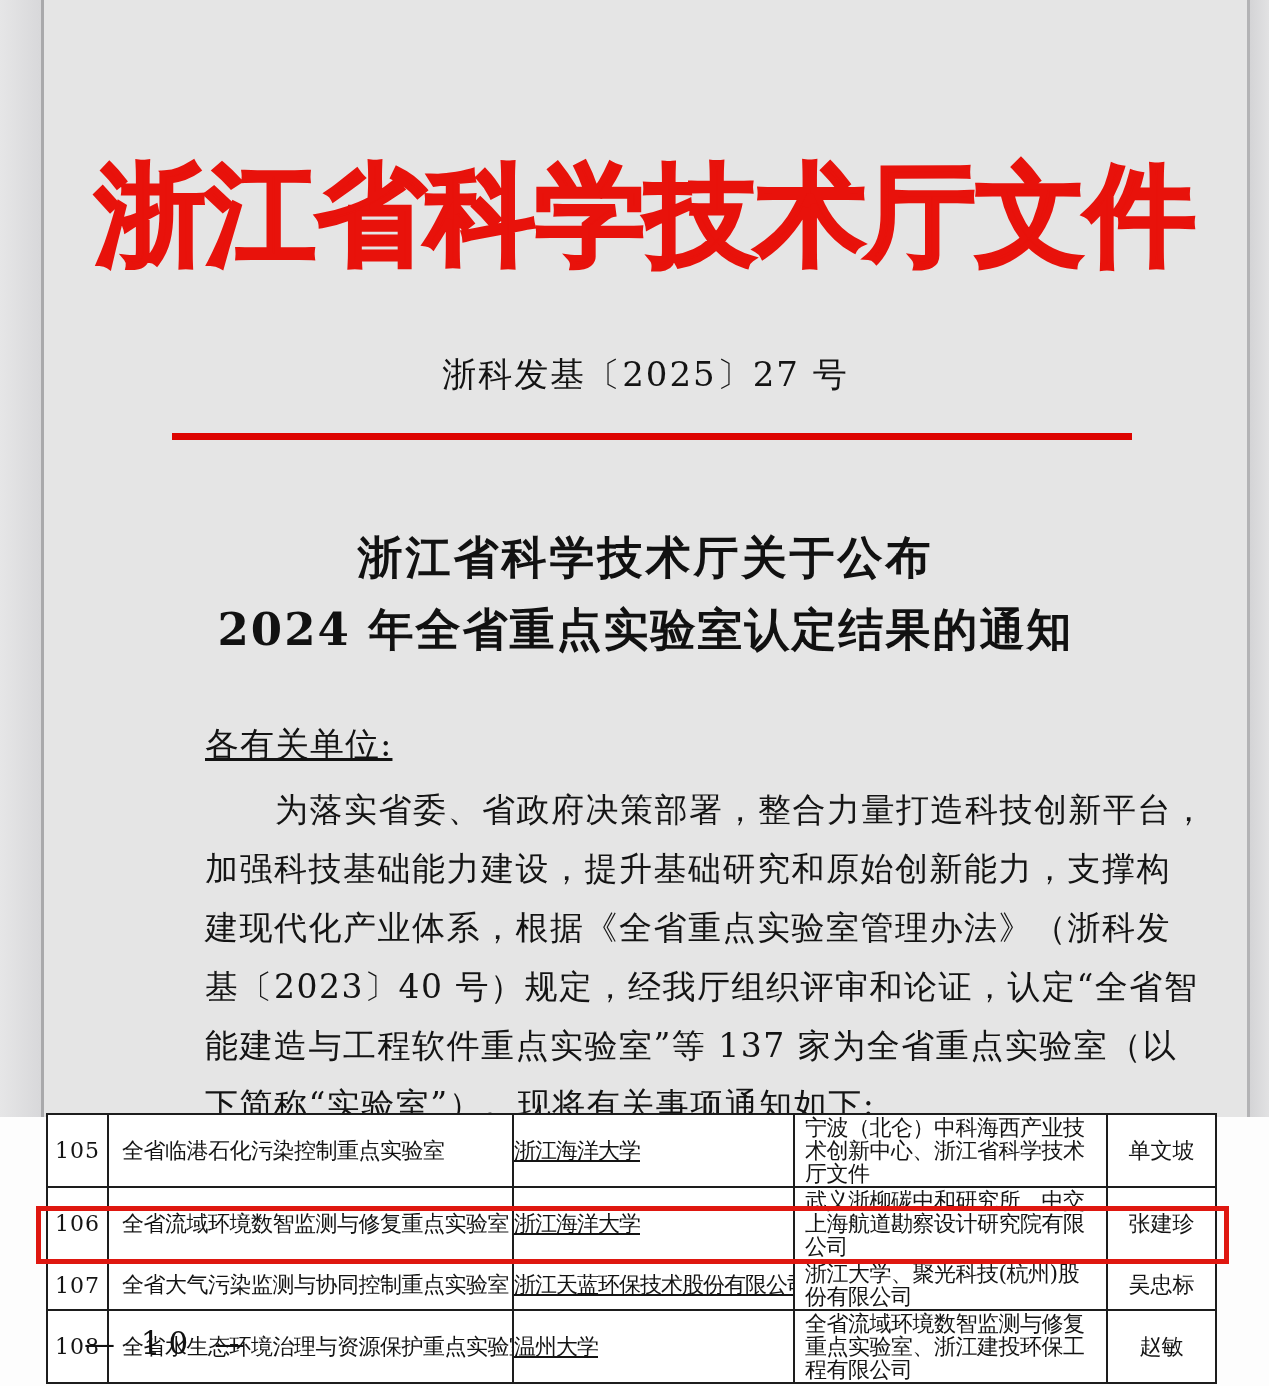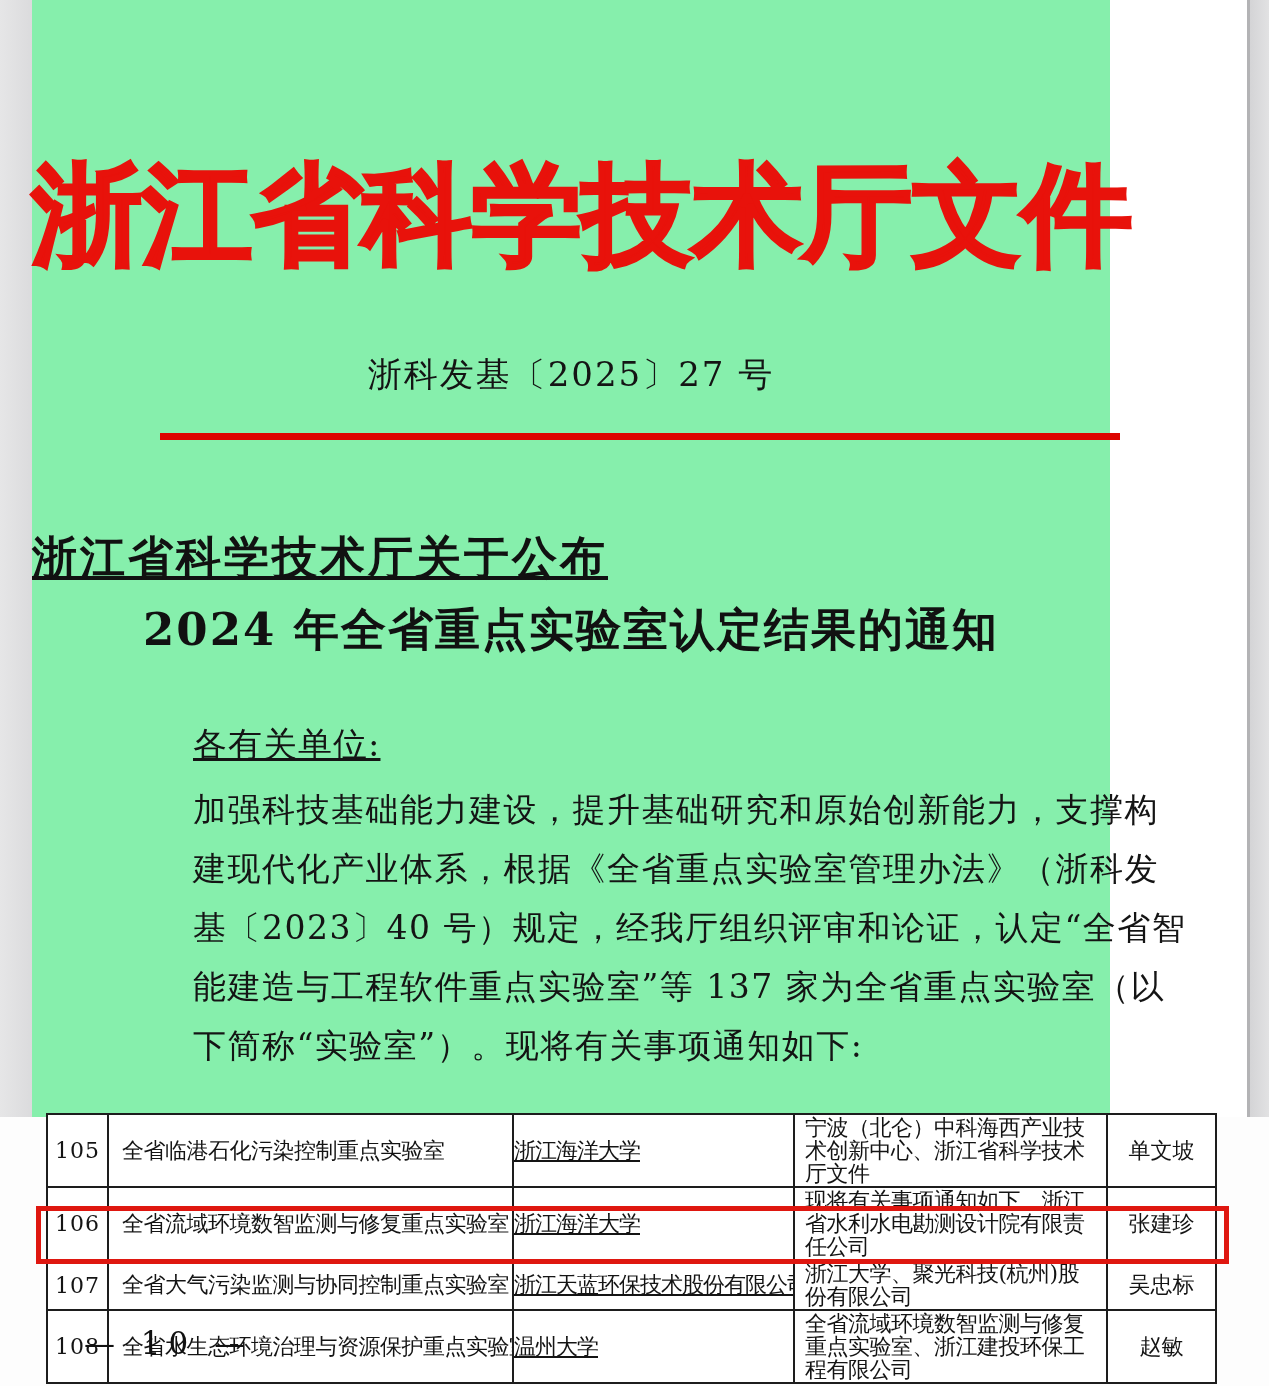--- a/index.html
+++ b/index.html
@@ -12,21 +12,21 @@
   }
   .stage { position: relative; width: 1269px; height: 1386px; background: #ffffff; }
 
   
   .margin-strip { position: absolute; top: 0; height: 1117px; background: #e4e4e5; }
   .margin-left  { left: 0; width: 44px; border-right: 3px solid #a9a9ab;
                   background: linear-gradient(to right, #e6e6e7, #d8d8da); }
   .margin-right { left: 1247px; width: 22px; border-left: 3px solid #b3b3b5;
                   background: linear-gradient(to left, #e2e2e3, #d4d4d6); }
 
-  .page-area { position: absolute; left: 32px; top: 0; width: 1078px; height: 1117px; background: #86efac; }
+  .page-area { position: absolute; left: 44px; top: 0; width: 1203px; height: 1117px; background: #e5e5e5; }
 
   .agency-title {
     position: absolute; left: 0; top: 146px; width: 100%;
     text-align: center;
     font-size: 110px; font-weight: 900; line-height: 1.25;
     color: #e8120b;
     -webkit-text-stroke: 3px #e8120b;
     letter-spacing: 0px;
     white-space: nowrap;
   }
@@ -34,21 +34,21 @@
     position: absolute; left: 0; top: 352px; width: 100%;
     text-align: center;
     font-size: 34px; color: #141414; letter-spacing: 2px;
   }
   .red-rule {
     position: absolute; left: 128px; top: 433px; width: 960px; height: 7px;
     background: #dd0400;
   }
   .notice-title-1 {
     position: absolute; left: 0; top: 528px; width: 100%;
-    text-align: left; font-size: 45px; font-weight: 900; letter-spacing: 3px; color: #111; text-decoration: underline;
+    text-align: center; font-size: 45px; font-weight: 900; letter-spacing: 3px; color: #111;
   }
   .notice-title-2 {
     position: absolute; left: 0; top: 600px; width: 100%;
     text-align: center; font-size: 45px; font-weight: 900; letter-spacing: 2px; color: #111;
   }
   .salutation {
     position: absolute; left: 161px; top: 722px;
     font-size: 34px; letter-spacing: 1px; color: #141414; text-decoration: underline;
   }
   .body-block { position: absolute; left: 161px; top: 788px; width: 905px; }
@@ -103,20 +103,21 @@
   <div class="margin-strip margin-right"></div>
 
   <div class="page-area">
     <div class="agency-title">浙江省科学技术厅文件</div>
     <div class="doc-number">浙科发基〔2025〕27 号</div>
     <div class="red-rule"></div>
     <div class="notice-title-1">浙江省科学技术厅关于公布</div>
     <div class="notice-title-2">2024 年全省重点实验室认定结果的通知</div>
     <div class="salutation">各有关单位:</div>
     <div class="body-block">
+      <div class="body-line indent">为落实省委、省政府决策部署，整合力量打造科技创新平台，</div>
       <div class="body-line">加强科技基础能力建设，提升基础研究和原始创新能力，支撑构</div>
       <div class="body-line">建现代化产业体系，根据《全省重点实验室管理办法》（浙科发</div>
       <div class="body-line">基〔2023〕40 号）规定，经我厅组织评审和论证，认定“全省智</div>
       <div class="body-line">能建造与工程软件重点实验室”等 137 家为全省重点实验室（以</div>
       <div class="body-line">下简称“实验室”）。现将有关事项通知如下:</div>
     </div>
   </div>
 
   <div class="table-area">
     <table class="results">
@@ -132,21 +133,21 @@
           <td class="c-no">105</td>
           <td class="c-lab">全省临港石化污染控制重点实验室</td>
           <td class="c-inst">浙江海洋大学</td>
           <td class="c-part">宁波（北仑）中科海西产业技术创新中心、浙江省科学技术厅文件</td>
           <td class="c-dir">单文坡</td>
         </tr>
         <tr class="r1">
           <td class="c-no">106</td>
           <td class="c-lab">全省流域环境数智监测与修复重点实验室</td>
           <td class="c-inst">浙江海洋大学</td>
-          <td class="c-part">现将有关事项通知如下、浙江省水利水电勘测设计院有限责任公司</td>
+          <td class="c-part">武义浙柳碳中和研究所、中交上海航道勘察设计研究院有限公司</td>
           <td class="c-dir">张建珍</td>
         </tr>
         <tr class="r2">
           <td class="c-no">107</td>
           <td class="c-lab">全省大气污染监测与协同控制重点实验室</td>
           <td class="c-inst">浙江天蓝环保技术股份有限公司</td>
           <td class="c-part">浙江大学、聚光科技(杭州)股份有限公司</td>
           <td class="c-dir">吴忠标</td>
         </tr>
         <tr class="r3">

